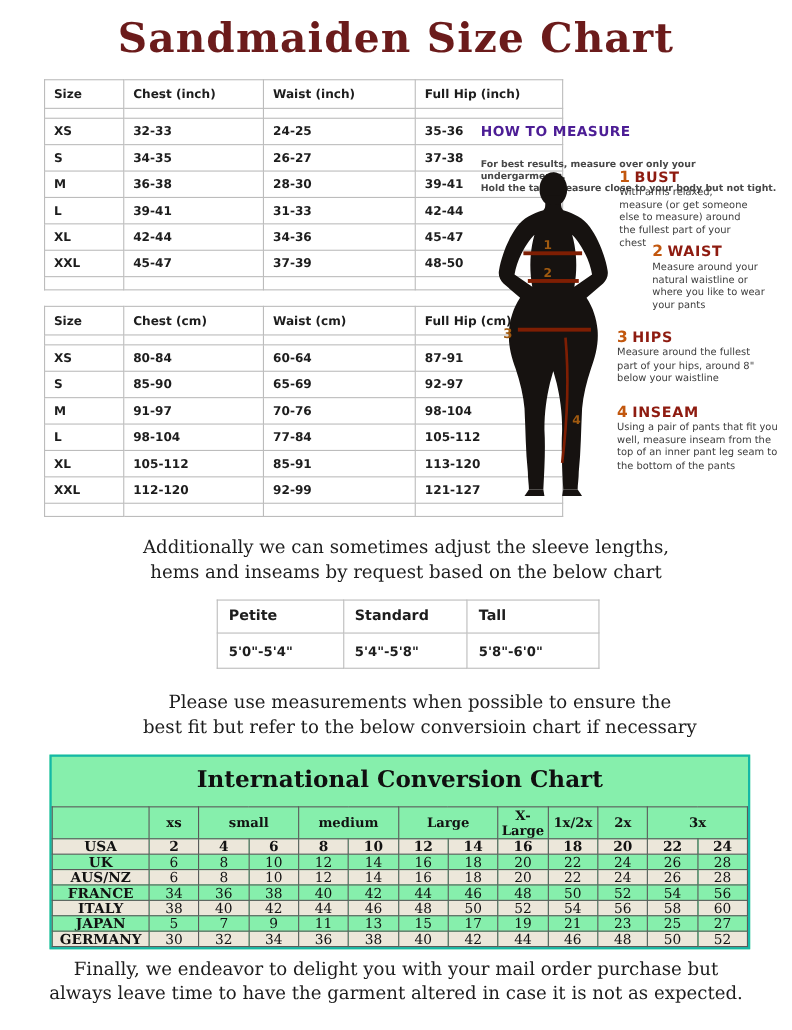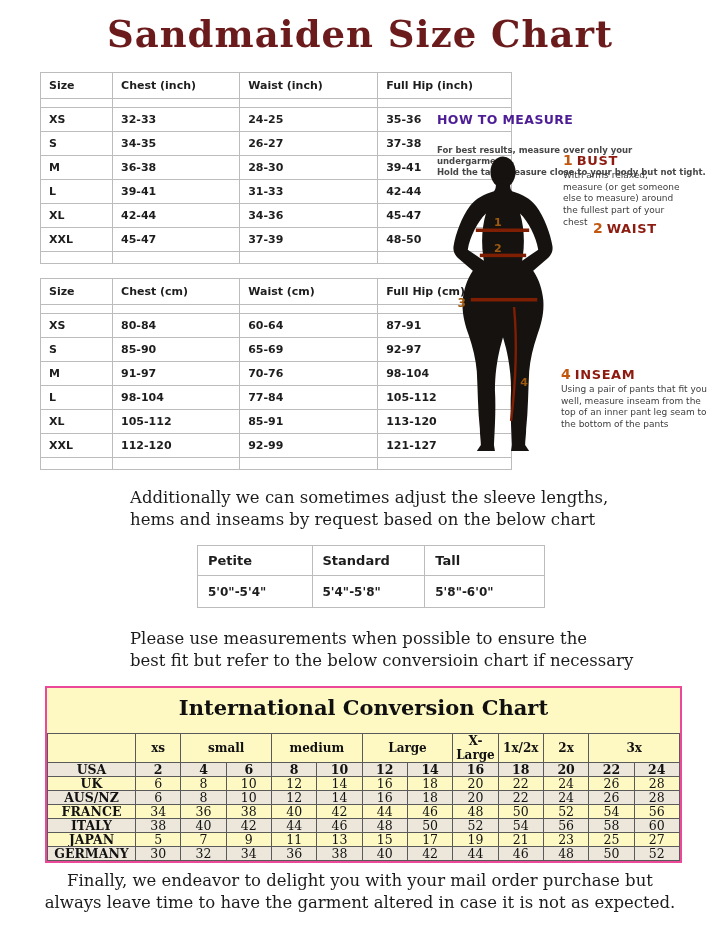--- a/index.html
+++ b/index.html
@@ -41,38 +41,38 @@
   .step-name { font-size:13px; font-weight:bold; color:#8e1b10; letter-spacing:.6px; }
   .step-desc { margin-top:1px; font-size:9px; color:#3d3d3d; line-height:1.3; }
   .step1 { left:126px; top:38px;  width:122px; }
   .step2 { left:156px; top:106px; width:112px; }
   .step3 { left:124px; top:184px; width:142px; }
   .step4 { left:124px; top:252px; width:148px; }
 
   
   .note {
     position:absolute; font-family:"DejaVu Serif",serif; font-size:16.5px;
-    color:#1c1c1c; line-height:1.33;
+    color:#1c1c1c; line-height:1.33;text-align:center;
   }
   .note-adjust  { left:130px; top:487px; }
   .note-measure { left:130px; top:628px; }
   .note-close   { left:0; top:870px; width:720px; text-align:center; }
 
   
   .height-table-wrap { position:absolute; left:197px; top:545px; width:348px; }
   table.height-table { width:100%; border-collapse:collapse; table-layout:fixed; }
   table.height-table th, table.height-table td {
     border:1px solid #bcbcbc; font-family:"DejaVu Sans",sans-serif;
     color:#1d1d1d; text-align:left; padding:0 0 0 10px; overflow:hidden;margin-top:18px;
   }
   table.height-table th { font-size:13px; font-weight:bold; height:29px; }
   table.height-table td { font-size:12px; font-weight:bold; height:31px; }
 
   
-  .conv { position:absolute; left:45px; top:686px; width:633px; border:2px solid #ec4899; background:#fef9c3; }
+  .conv { position:absolute; left:45px; top:686px; width:633px; border:2px solid #14b8a6; background:#86efac; }
   .conv-title {
     text-align:center; font-family:"DejaVu Serif",serif; font-weight:bold;
     font-size:21px; color:#101010; padding:7px 0 13px 0;
   }
   table.conv-table { width:100%; border-collapse:collapse; table-layout:fixed; }
   table.conv-table th, table.conv-table td {
     border:1px solid #5a5a5a; font-family:"DejaVu Serif",serif; text-align:center;
     padding:0; color:#121212; overflow:hidden;
   }
   tr.conv-groups th { font-size:12px; font-weight:bold; height:15px; }
@@ -260,20 +260,27 @@
     <div class="step step1">
       <div class="step-head">
         <span class="step-num">1</span><span class="step-name">BUST</span>
       </div>
       <div class="step-desc">With arms relaxed, measure (or get someone else to measure) around the fullest part of your chest</div>
     </div>
     <div class="step step2">
       <div class="step-head">
         <span class="step-num">2</span><span class="step-name">WAIST</span>
       </div>
+      <div class="step-desc">Measure around your natural waistline or where you like to wear your pants</div>
+    </div>
+    <div class="step step3">
+      <div class="step-head">
+        <span class="step-num">3</span><span class="step-name">HIPS</span>
+      </div>
+      <div class="step-desc">Measure around  the fullest part of your hips, around  8" below your waistline</div>
     </div>
     <div class="step step4">
       <div class="step-head">
         <span class="step-num">4</span><span class="step-name">INSEAM</span>
       </div>
       <div class="step-desc">Using a pair of pants that fit you well, measure inseam from the top of an inner pant leg seam to the bottom of the pants</div>
     </div>
   </div>
 
   <div class="note note-adjust">

